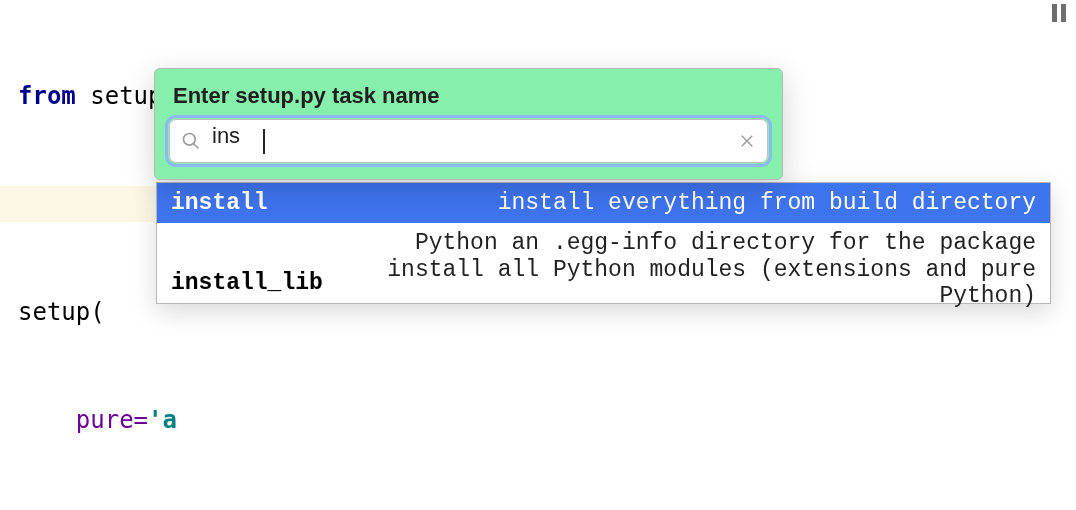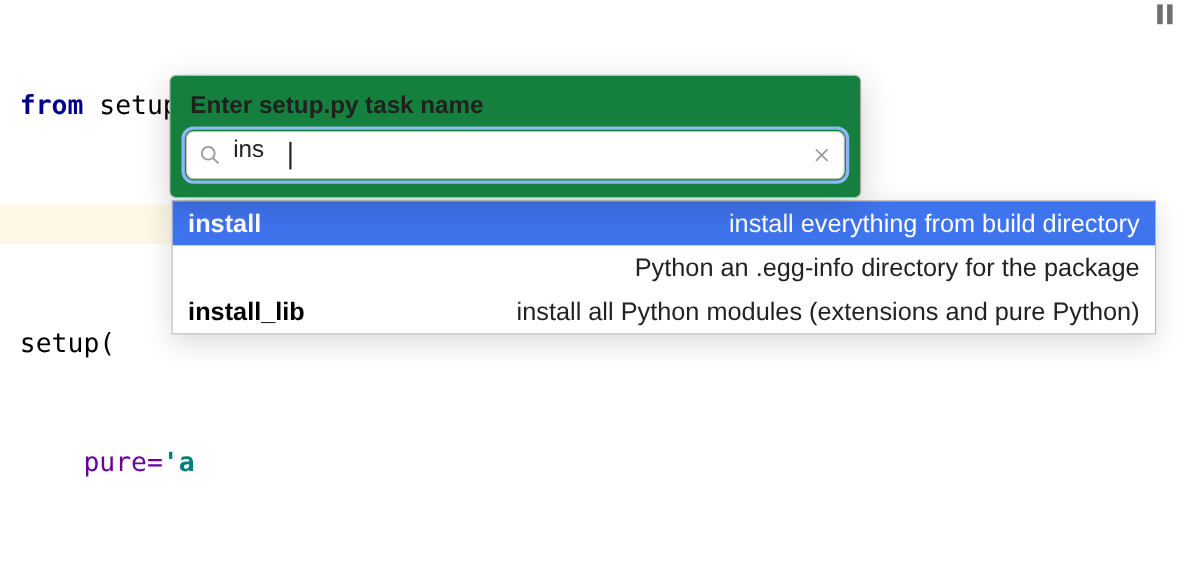--- a/index.html
+++ b/index.html
@@ -40,21 +40,21 @@
   }
   .pause-icon span {
     width: 5px; height: 18px; background: #6e6e6e;
   }
 
   
   .popup {
     position: absolute;
     top: 68px; left: 154px;
     width: 629px;
-    background: #15803d;
+    background: #86efac;
     border: 1px solid #b8b8b8;
     border-radius: 6px;
     box-shadow: 0 8px 30px rgba(0,0,0,0.18);
     font-family: -apple-system, "Helvetica Neue", Arial, sans-serif;
     z-index: 10;
   }
   .popup-title {
     font-size: 22px;
     font-weight: bold;
     color: #202020;
@@ -100,21 +100,21 @@
   @keyframes blink { 50% { opacity: 0; } }
 
   
   .suggestions {
     position: absolute;
     top: 182px; left: 156px;
     width: 895px;
     background: #ffffff;
     border: 1px solid #b8b8b8;
     box-shadow: 0 8px 24px rgba(0,0,0,0.15);
-    font-family: Liberation Sans, sans-serif;
+    font-family: Liberation Mono, monospace;
     font-size: 23px;
     z-index: 9;
   }
   .sug-row {
     display: flex;
     align-items: center;
     justify-content: space-between;
     padding: 6px 14px;
     height: 40px;
     cursor: pointer;

